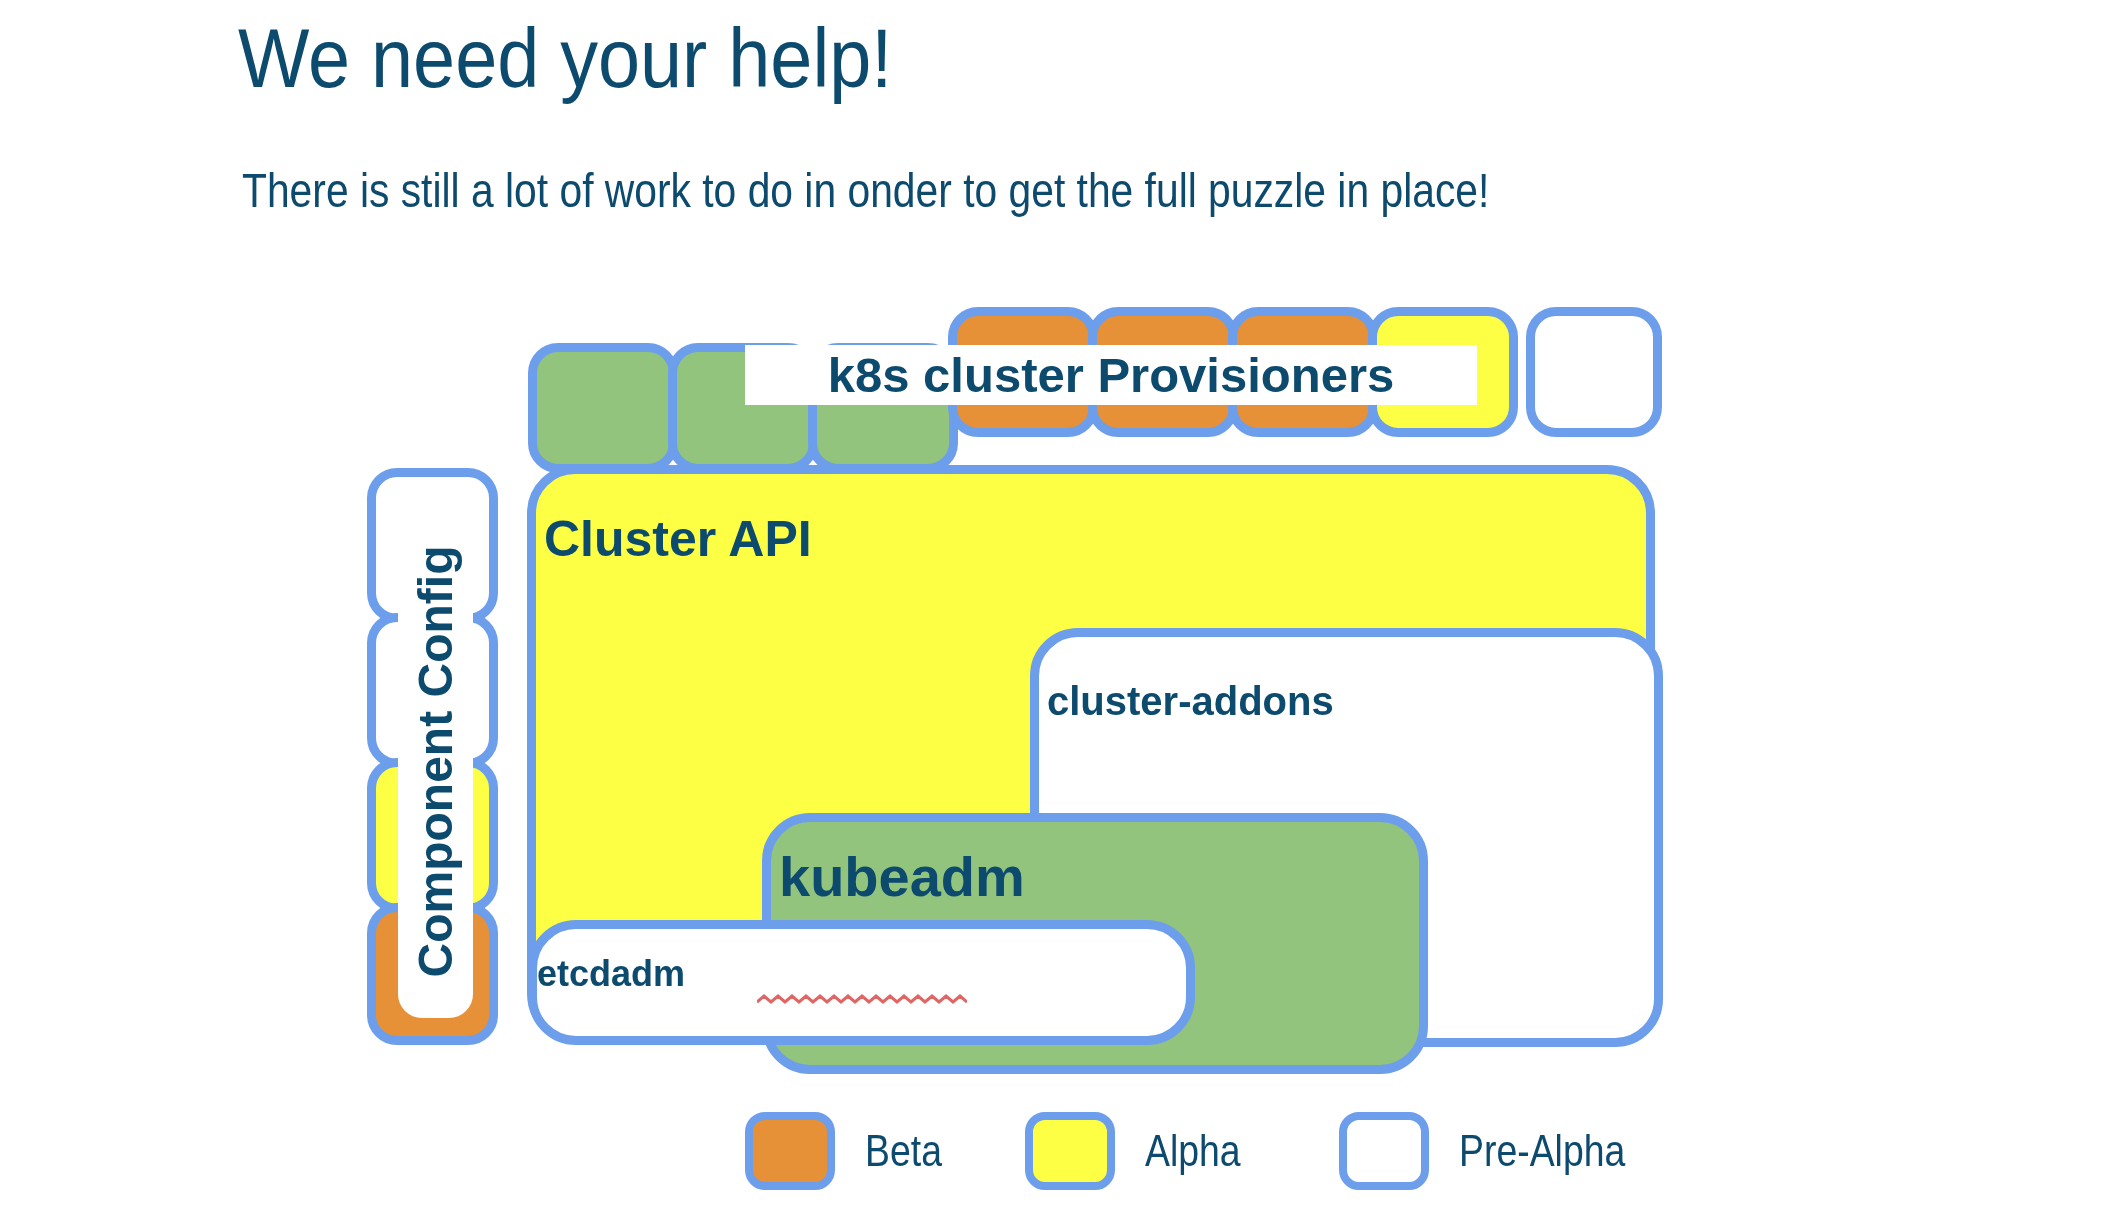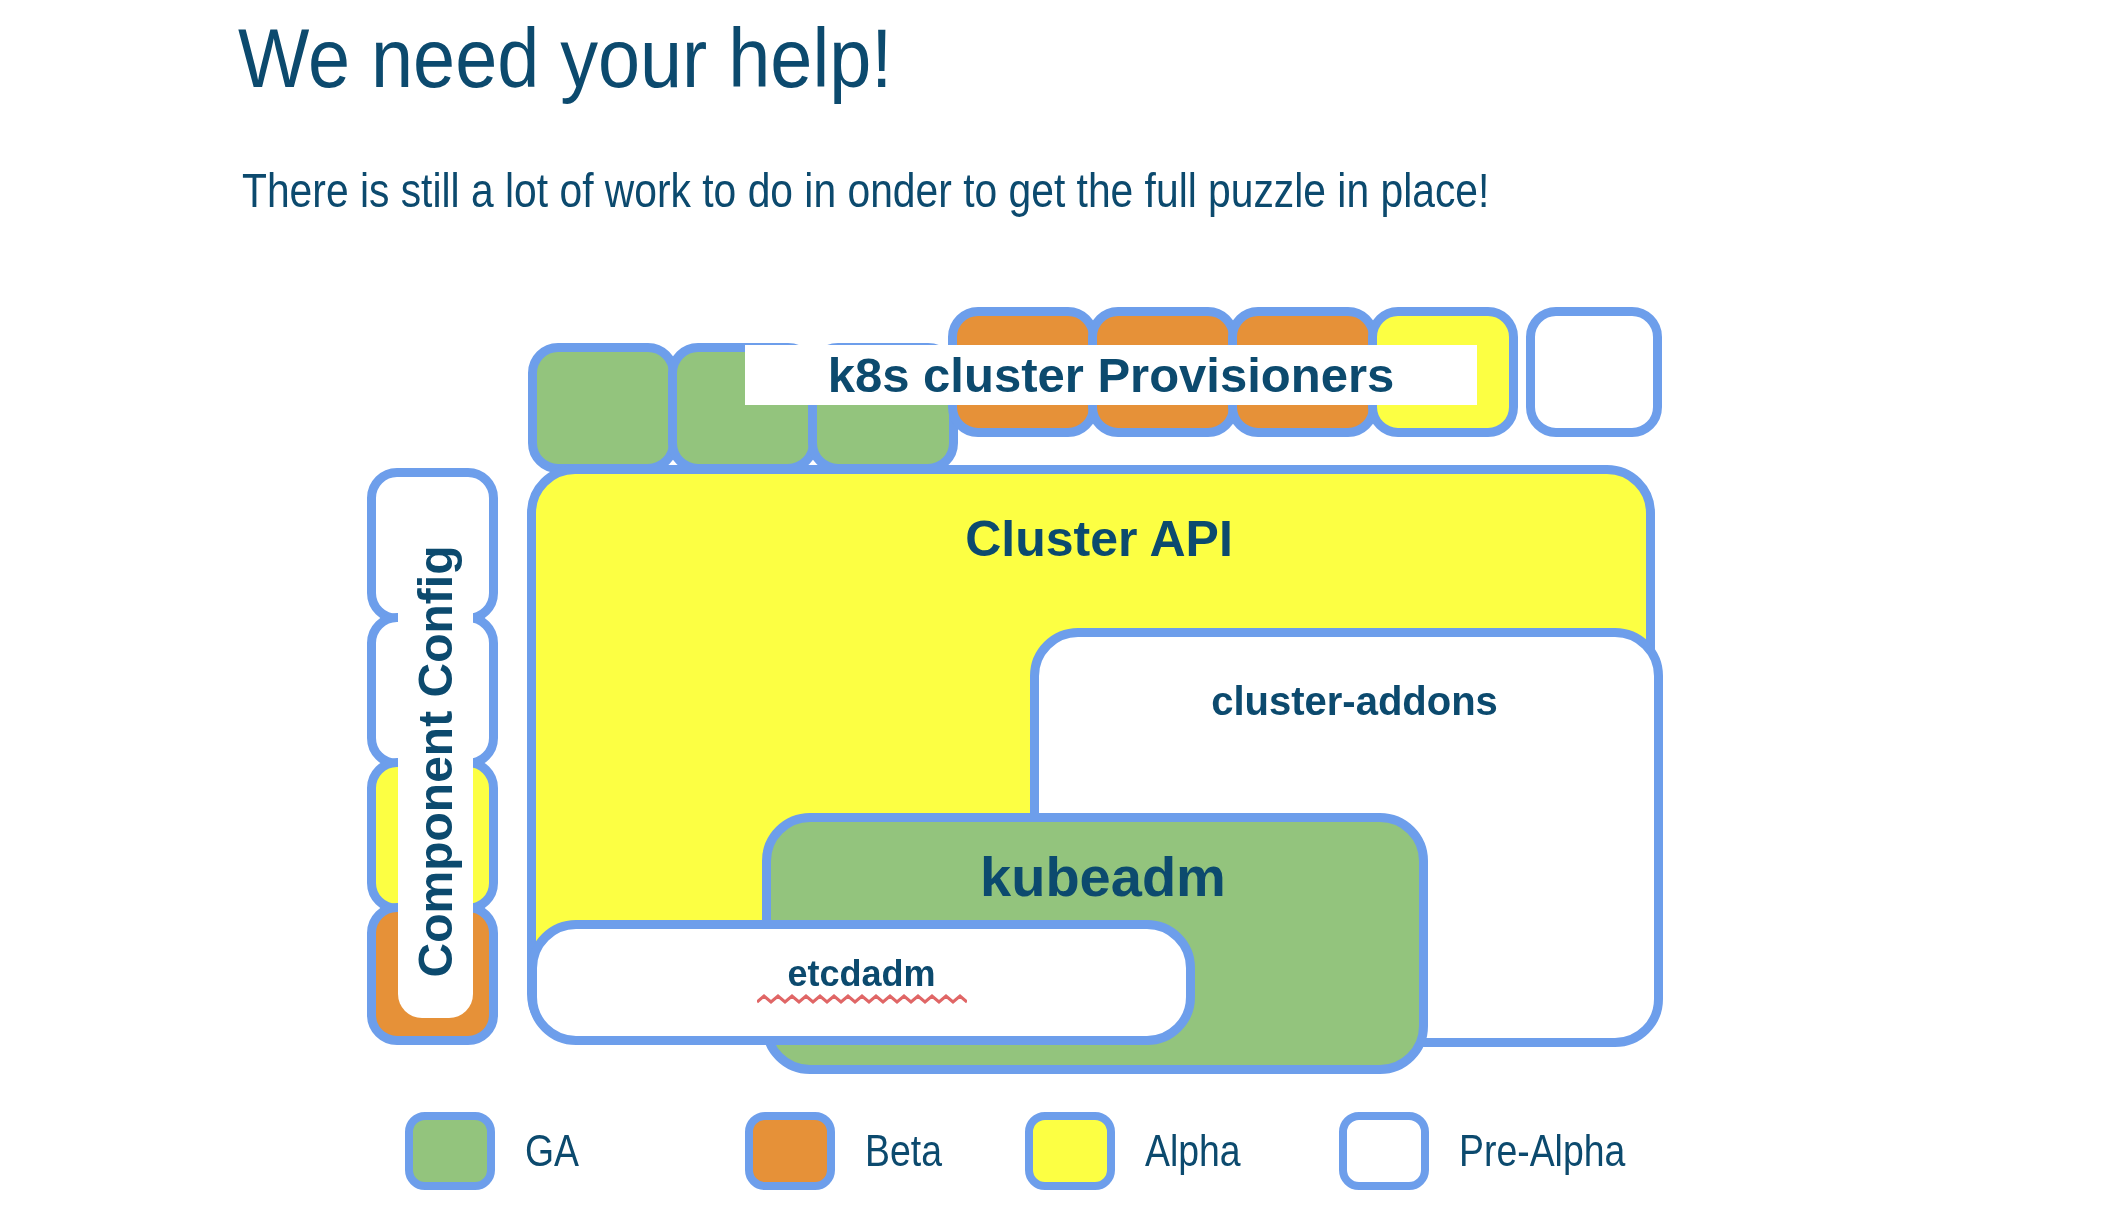--- a/index.html
+++ b/index.html
@@ -54,21 +54,21 @@
   .bigbox {
     position:absolute; box-sizing:border-box;
     border:9px solid var(--c-border); border-radius:48px;
   }
   .box-clusterapi { left:527px;  top:465px; width:1128px; height:577px; z-index:1; }
   .box-addons     { left:1030px; top:628px; width:633px;  height:419px; z-index:2; }
   .box-kubeadm    { left:762px;  top:777px; width:666px;  height:261px; z-index:3; }
   .box-etcdadm    { left:528px;  top:920px; width:667px;  height:125px; z-index:4; }
 
   .boxlabel {
-    position:absolute; left:16px; right:0; text-align:center;
+    position:absolute; left:8px; right:0; text-align:left;
     font-weight:bold; white-space:nowrap;
   }
   .box-clusterapi .boxlabel { top:36px; font-size:50px; }
   .box-addons     .boxlabel { top:42px; font-size:40px; }
   .box-kubeadm    .boxlabel { top:22px; font-size:56px; }
 
   .etcd-wrap { position:absolute; left:0; right:0; top:24px; text-align:center; }
   .etcd-wrap .boxlabel { position:static; font-size:36px; display:block; }
   .squiggle { display:block; margin:0 auto; margin-top:-2px; }
 
@@ -134,24 +134,20 @@
       <div class="etcd-wrap">
         <span class="boxlabel">etcdadm</span>
         <svg class="squiggle" width="210" height="12" viewBox="0 0 210 12">
           <polyline fill="none" stroke="var(--c-squiggle)" stroke-width="3" points="0,9 7,3 14,9 21,3 28,9 35,3 42,9 49,3 56,9 63,3 70,9 77,3 84,9 91,3 98,9 105,3 112,9 119,3 126,9 133,3 140,9 147,3 154,9 161,3 168,9 175,3 182,9 189,3 196,9 203,3 210,9"></polyline>
         </svg>
       </div>
     </div>
   </div>
 
   <div class="legend" id="legend">
-      <div class="legend-item" style="left: 405px;">
-        <div class="swatch" style="background: rgb(147, 196, 125);"></div>
-        <span class="legend-label">GA</span>
-      </div>
       <div class="legend-item" style="left: 745px;">
         <div class="swatch" style="background: rgb(230, 145, 56);"></div>
         <span class="legend-label">Beta</span>
       </div>
       <div class="legend-item" style="left: 1025px;">
         <div class="swatch" style="background: rgb(252, 255, 67);"></div>
         <span class="legend-label">Alpha</span>
       </div>
       <div class="legend-item" style="left: 1339px;">
         <div class="swatch" style="background: rgb(255, 255, 255);"></div>

